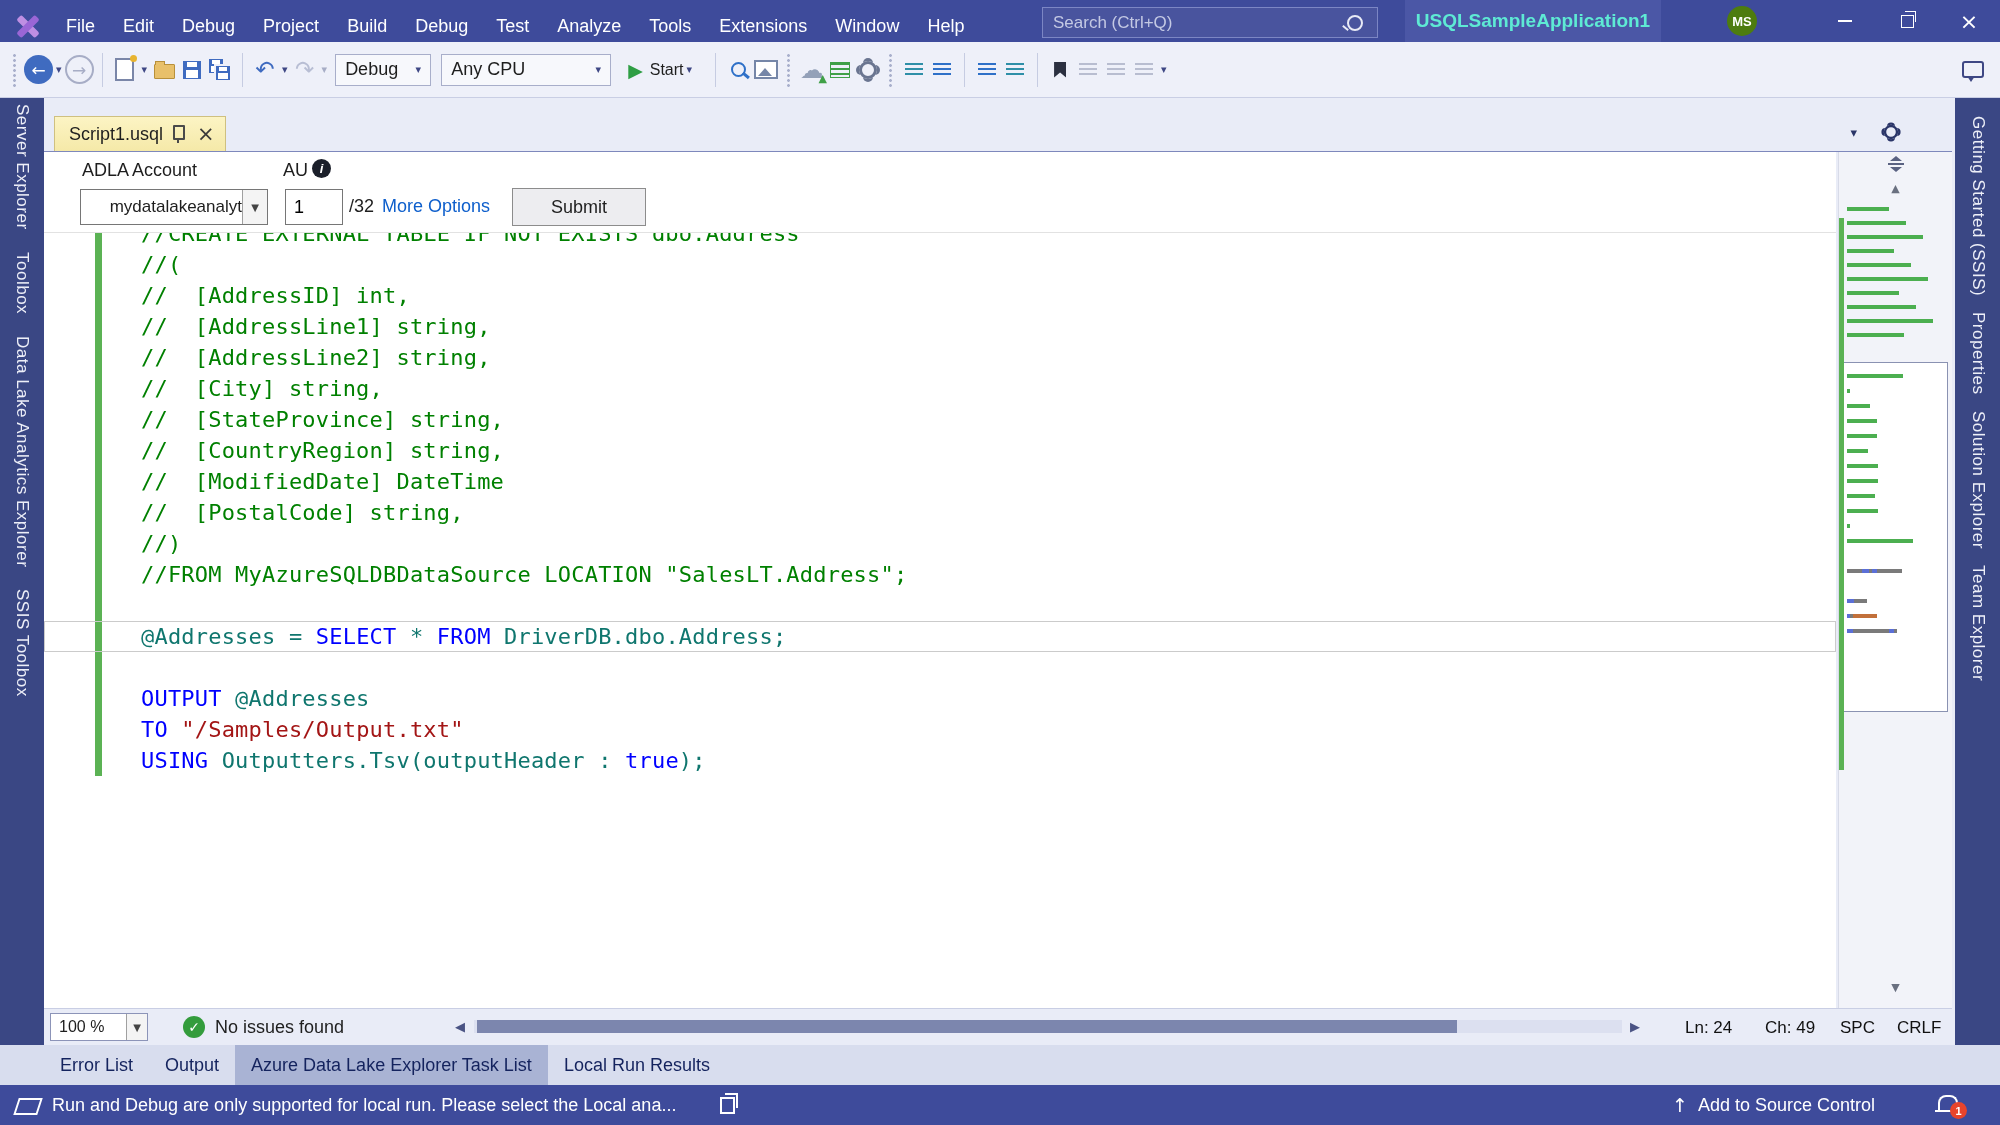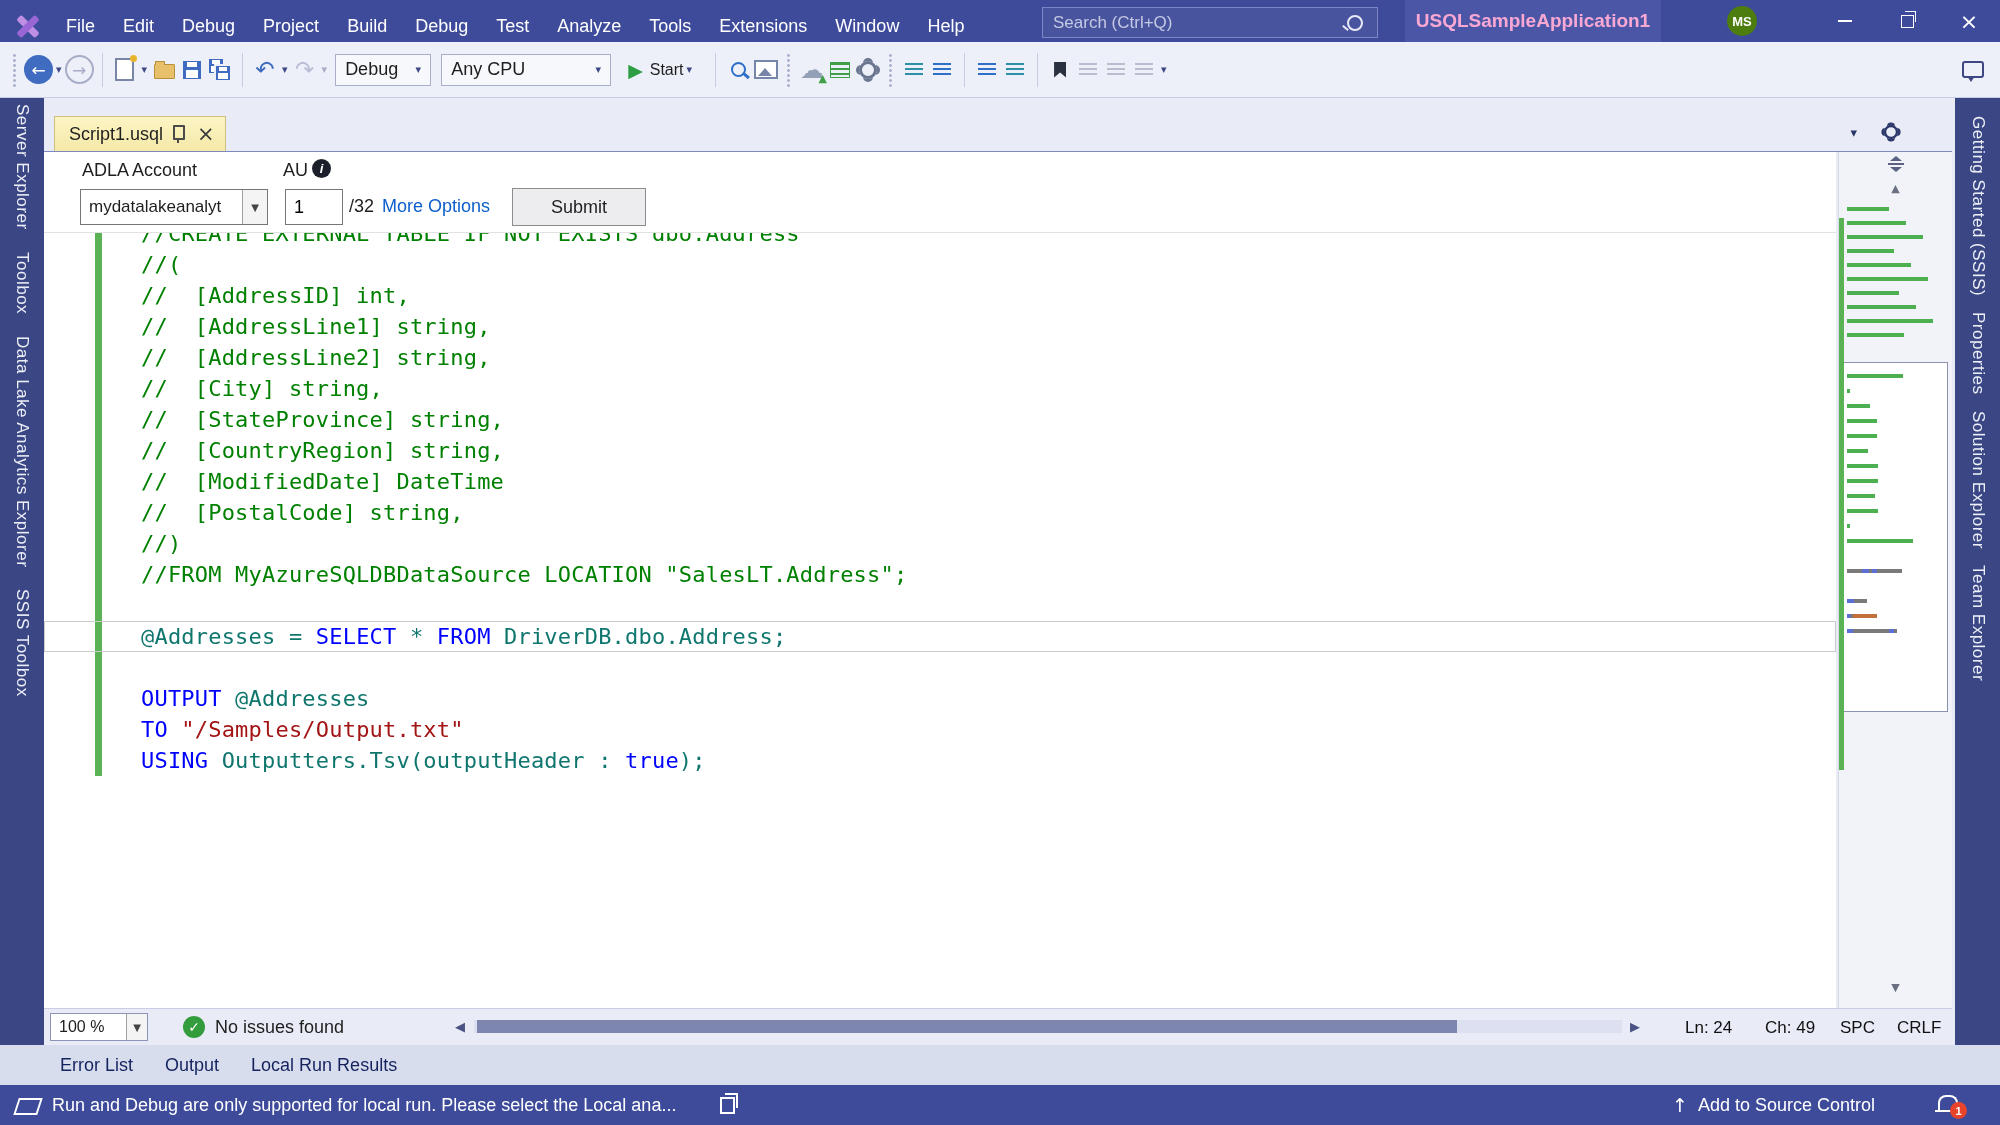--- a/index.html
+++ b/index.html
@@ -13,21 +13,21 @@
   .vs-logo i{position:absolute;left:5px;top:12px;width:26px;height:7px;background:#BF8FE3;border-radius:2px;}
   .vs-logo i.l1{transform:rotate(45deg);}
   .vs-logo i.l2{transform:rotate(-45deg);background:#9A66D6;}
   .menubar{display:flex;align-items:center;height:42px;margin-left:8px;}
   .menu-item{color:#FFFFFF;font-size:18px;padding:0 14px;line-height:42px;cursor:default;}
   .searchbox{position:absolute;left:1042px;top:7px;width:334px;height:29px;background:#49549E;border:1px solid #7C86C4;display:flex;align-items:center;}
   .searchbox input{flex:1;background:transparent;border:none;outline:none;color:#D8DCEF;font-size:17px;padding:0 10px;font-family:"Liberation Sans",sans-serif;}
   .searchbox input::placeholder{color:#C4C9E4;}
   .mag{width:12px;height:12px;border:2px solid #E8EAF6;border-radius:50%;position:relative;margin-right:14px;}
   .mag::after{content:'';position:absolute;left:-7px;top:10px;width:7px;height:2px;background:#E8EAF6;transform:rotate(40deg);}
-  .wintitle{position:absolute;left:1405px;top:0;width:256px;height:42px;background:#4B57A6;color:#f9a8d4;font-size:19px;font-weight:600;display:flex;align-items:center;justify-content:center;}
+  .wintitle{position:absolute;left:1405px;top:0;width:256px;height:42px;background:#4B57A6;color:#5eead4;font-size:19px;font-weight:600;display:flex;align-items:center;justify-content:center;}
   .avatar{position:absolute;left:1727px;top:6px;width:30px;height:30px;border-radius:50%;background:#4d7c0f;color:#fff;font-size:13px;font-weight:bold;display:flex;align-items:center;justify-content:center;}
   .winbtns{position:absolute;right:0;top:0;display:flex;height:42px;}
   .winbtn{width:62px;height:42px;display:flex;align-items:center;justify-content:center;color:#fff;font-size:22px;cursor:default;}
   .min-glyph{display:block;width:14px;height:2px;background:#fff;}
   .restore-glyph{display:block;width:11px;height:11px;border:1.5px solid #fff;position:relative;}
   .restore-glyph::before{content:'';position:absolute;left:3px;top:-5px;width:10px;height:10px;border-top:1.5px solid #fff;border-right:1.5px solid #fff;}
 
   
   .toolbar{position:absolute;left:0;top:42px;width:2000px;height:56px;background:#EEF0F9;border-bottom:1px solid #C9CEE4;display:flex;align-items:center;padding-left:6px;box-sizing:border-box;}
   .grip{width:6px;height:34px;margin:0 6px;background-image:radial-gradient(#A9B0CC 1.3px,transparent 1.5px);background-size:5px 5px;}
@@ -110,21 +110,21 @@
   .tok-plain{color:#0f766e;}
   .change-bar{position:absolute;left:51px;top:66px;width:7px;height:558px;background:#5BB254;}
 
   
   .submission{position:absolute;left:44px;top:152px;width:1792px;height:80px;background:#FFFFFF;z-index:4;border-bottom:1px solid #E2E2E2;}
   .sub-label{position:absolute;font-size:18px;color:#1E1E1E;top:8px;}
   .sub-label.acct{left:38px;}
   .sub-label.au{left:239px;}
   .info-ico{position:absolute;left:268px;top:7px;width:19px;height:19px;border-radius:50%;background:#1B1F2A;color:#fff;font-size:13px;font-weight:bold;display:flex;align-items:center;justify-content:center;font-style:italic;}
   .adla-combo{position:absolute;left:36px;top:37px;width:188px;height:36px;border:1px solid #767676;background:#fff;display:flex;align-items:center;box-sizing:border-box;}
-  .adla-combo .val{flex:1;font-size:17px;color:#1E1E1E;padding-left:8px;white-space:nowrap;overflow:hidden;}
+  .adla-combo .val{flex:1;font-size:17px;color:#1E1E1E;padding-left:8px;white-space:nowrap;overflow:hidden;text-align:right;}
   .combo-btn{width:24px;align-self:stretch;border-left:1px solid #A0A0A0;display:flex;align-items:center;justify-content:center;background:#F4F4F4;}
   .combo-btn span{font-size:10px;color:#444;font-family:"DejaVu Sans",sans-serif;}
   .au-input{position:absolute;left:241px;top:37px;width:58px;height:36px;border:1px solid #767676;box-sizing:border-box;font-size:18px;padding:0 0 0 8px;font-family:"Liberation Sans",sans-serif;outline:none;}
   .au-total{position:absolute;left:305px;top:44px;font-size:18px;color:#1E1E1E;}
   .more-options{position:absolute;left:338px;top:44px;font-size:18px;color:#0E5FCC;cursor:pointer;}
   .submit-btn{position:absolute;left:468px;top:36px;width:134px;height:38px;background:#EDEDF0;border:1px solid #8C8C8C;font-size:18px;color:#1E1E1E;display:flex;align-items:center;justify-content:center;box-sizing:border-box;}
 
   
   .minimap{position:absolute;left:1838px;top:152px;width:114px;height:856px;background:#F2F3F9;border-left:1px solid #D8DBE8;box-sizing:border-box;}
   .mm-splitter{position:absolute;left:50%;top:4px;transform:translateX(-50%);width:16px;height:16px;}
@@ -478,20 +478,21 @@
     <span class="hs-right">▶</span>
     <span class="stat-item stat-ln">Ln: 24</span>
     <span class="stat-item stat-ch">Ch: 49</span>
     <span class="stat-item stat-spc">SPC</span>
     <span class="stat-item stat-eol">CRLF</span>
   </div>
 
   <div class="panel-tabs">
       <span class="panel-tab">Error List</span>
       <span class="panel-tab">Output</span>
+      <span class="panel-tab active">Azure Data Lake Explorer Task List</span>
       <span class="panel-tab">Local Run Results</span>
     </div>
 
   <div class="statusbar">
     <span class="sb-flag"></span>
     <span class="sb-msg">Run and Debug are only supported for local run. Please select the Local ana...</span>
     <span class="copy-ico"></span>
     <span class="sb-up glyph">↑</span>
     <span class="sb-scc">Add to Source Control</span>
     <span class="bell-ico"></span>

